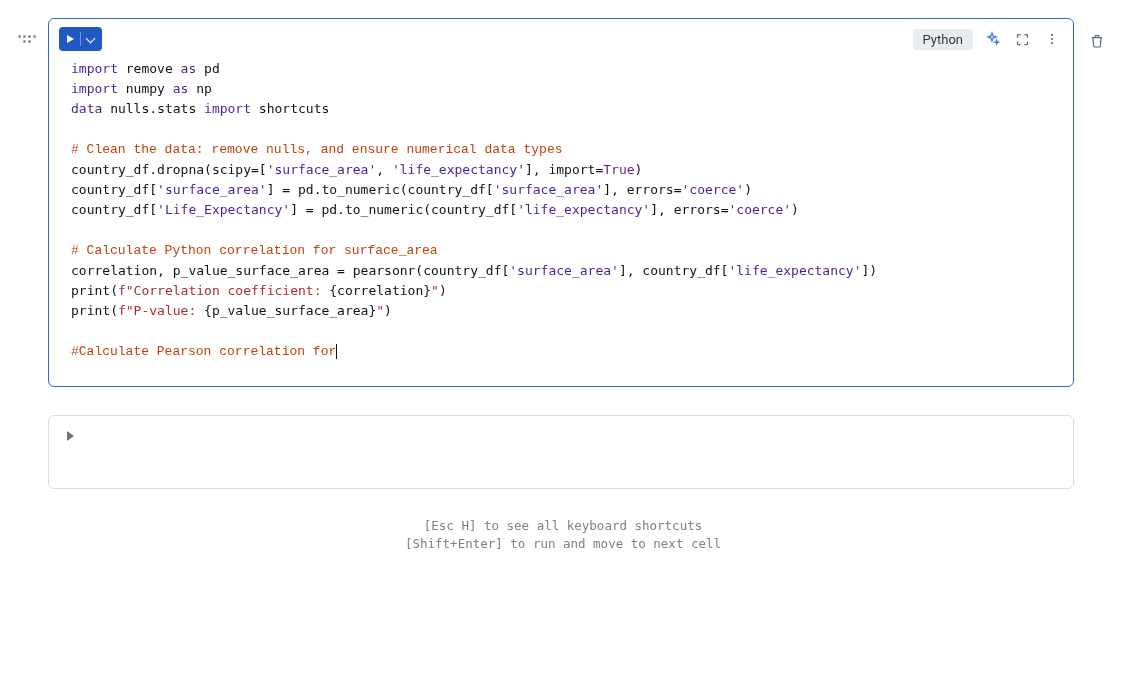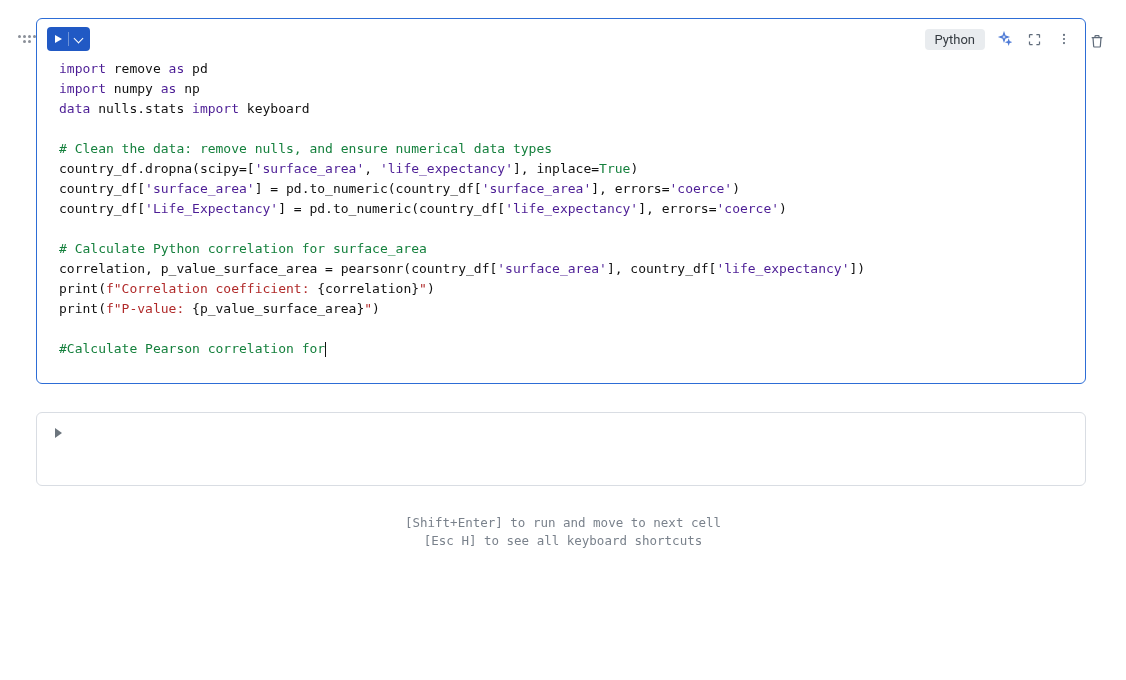--- a/index.html
+++ b/index.html
@@ -8,21 +8,21 @@
     padding: 18px;
     font-family: -apple-system, BlinkMacSystemFont, "Segoe UI", Roboto, sans-serif;
     background: #ffffff;
     width: 1126px;
     height: 680px;
     overflow: hidden;
   }
   .cell-row {
     display: flex;
     align-items: flex-start;
-    gap: 0;
+    gap: 12px;
     margin-bottom: 28px;
   }
   .drag-handle {
     width: 18px;
     height: 18px;
     display: flex;
     flex-wrap: wrap;
     align-content: center;
     justify-content: center;
     gap: 2px;
@@ -95,22 +95,22 @@
     font-family: "SF Mono", ui-monospace, Menlo, Monaco, Consolas, monospace;
     font-size: 13px;
     line-height: 20px;
     white-space: pre;
     padding: 4px 0 0 12px;
     color: #111;
     position: relative;
   }
   .kw { color: #4c1d95; }
   .str { color: #4c1d95; }
-  .com { color: #15803d; }
-  .bool { color: #15803d; }
+  .com { color: #c2410c; font-family: Liberation Mono, monospace; }
+  .bool { color: #701a75; }
   .fstr { color: #b02a2a; }
   .cursor-line {
     display: inline-block;
     border-right: 1px solid #111;
     height: 15px;
     vertical-align: middle;
     margin-left: 0px;
   }
   .inactive .run-inline {
     color: #6c757d;
@@ -187,24 +187,24 @@
             <circle cx="12" cy="5" r="1.8"></circle>
               <circle cx="12" cy="12" r="1.8"></circle>
               <circle cx="12" cy="19" r="1.8"></circle>
           </svg>
         </div>
       </div>
     </div>
 
     <div class="code-area"><span class="kw">import</span><span> remove </span><span class="kw">as</span><span> pd</span>
 <span class="kw">import</span><span> numpy </span><span class="kw">as</span><span> np</span>
-<span class="kw">data</span><span> nulls.stats </span><span class="kw">import</span><span> keyboard</span>
+<span class="kw">data</span><span> nulls.stats </span><span class="kw">import</span><span> shortcuts</span>
 
 <span class="com"># Clean the data: remove nulls, and ensure numerical data types</span>
-<span>country_df.dropna(scipy=[</span><span class="str">'surface_area'</span><span>, </span><span class="str">'life_expectancy'</span><span>], inplace=</span><span class="bool">True</span><span>)</span>
+<span>country_df.dropna(scipy=[</span><span class="str">'surface_area'</span><span>, </span><span class="str">'life_expectancy'</span><span>], import=</span><span class="bool">True</span><span>)</span>
 <span>country_df[</span><span class="str">'surface_area'</span><span>] = pd.to_numeric(country_df[</span><span class="str">'surface_area'</span><span>], errors=</span><span class="str">'coerce'</span><span>)</span>
 <span>country_df[</span><span class="str">'Life_Expectancy'</span><span>] = pd.to_numeric(country_df[</span><span class="str">'life_expectancy'</span><span>], errors=</span><span class="str">'coerce'</span><span>)</span>
 
 <span class="com"># Calculate Python correlation for surface_area</span>
 <span>correlation, p_value_surface_area = pearsonr(country_df[</span><span class="str">'surface_area'</span><span>], country_df[</span><span class="str">'life_expectancy'</span><span>])</span>
 <span>print(</span><span class="fstr">f"Correlation coefficient: </span><span>{correlation}</span><span class="fstr">"</span><span>)</span>
 <span>print(</span><span class="fstr">f"P-value: </span><span>{p_value_surface_area}</span><span class="fstr">"</span><span>)</span>
 
 <span class="com">#Calculate Pearson correlation for</span><span class="cursor-line"></span></div>
   </div>
@@ -222,15 +222,15 @@
   <div style="width:18px"></div>
   <div class="cell inactive">
     <div class="run-inline">
       <span class="play-tri-gray"></span>
     </div>
   </div>
   <div class="trash-col"></div>
 </div>
 
 <div class="hints">
+  <div>[Esc H] to see all keyboard shortcuts</div>
   <div>[Shift+Enter] to run and move to next cell</div>
-  <div>[Esc H] to see all keyboard shortcuts</div>
 </div>
 
 </body></html>

